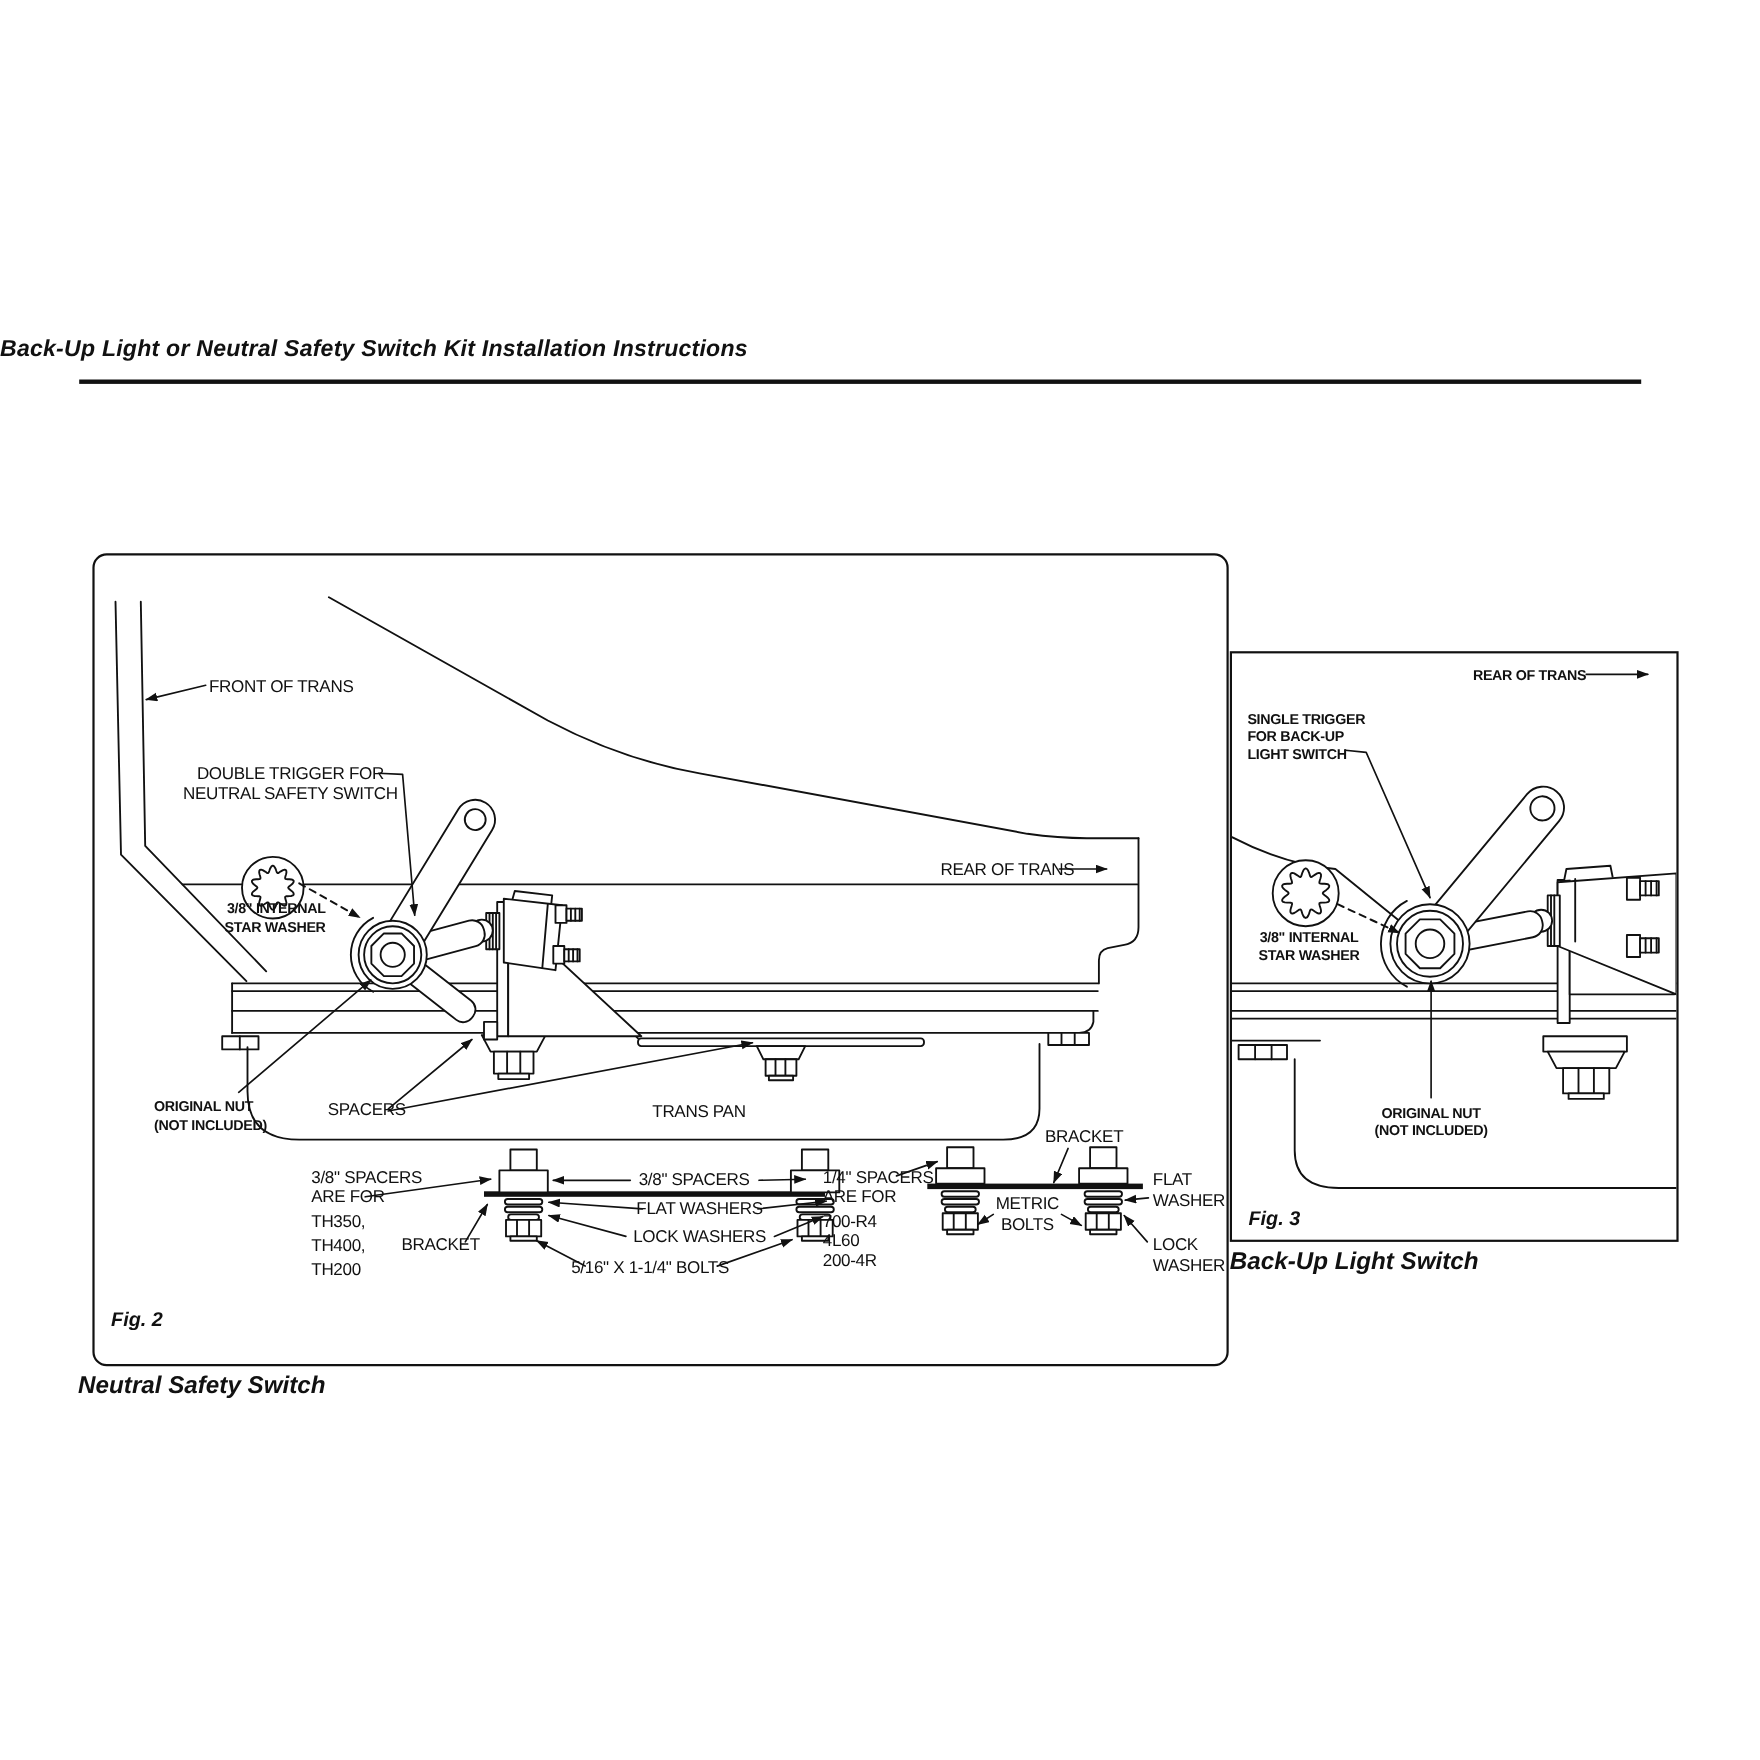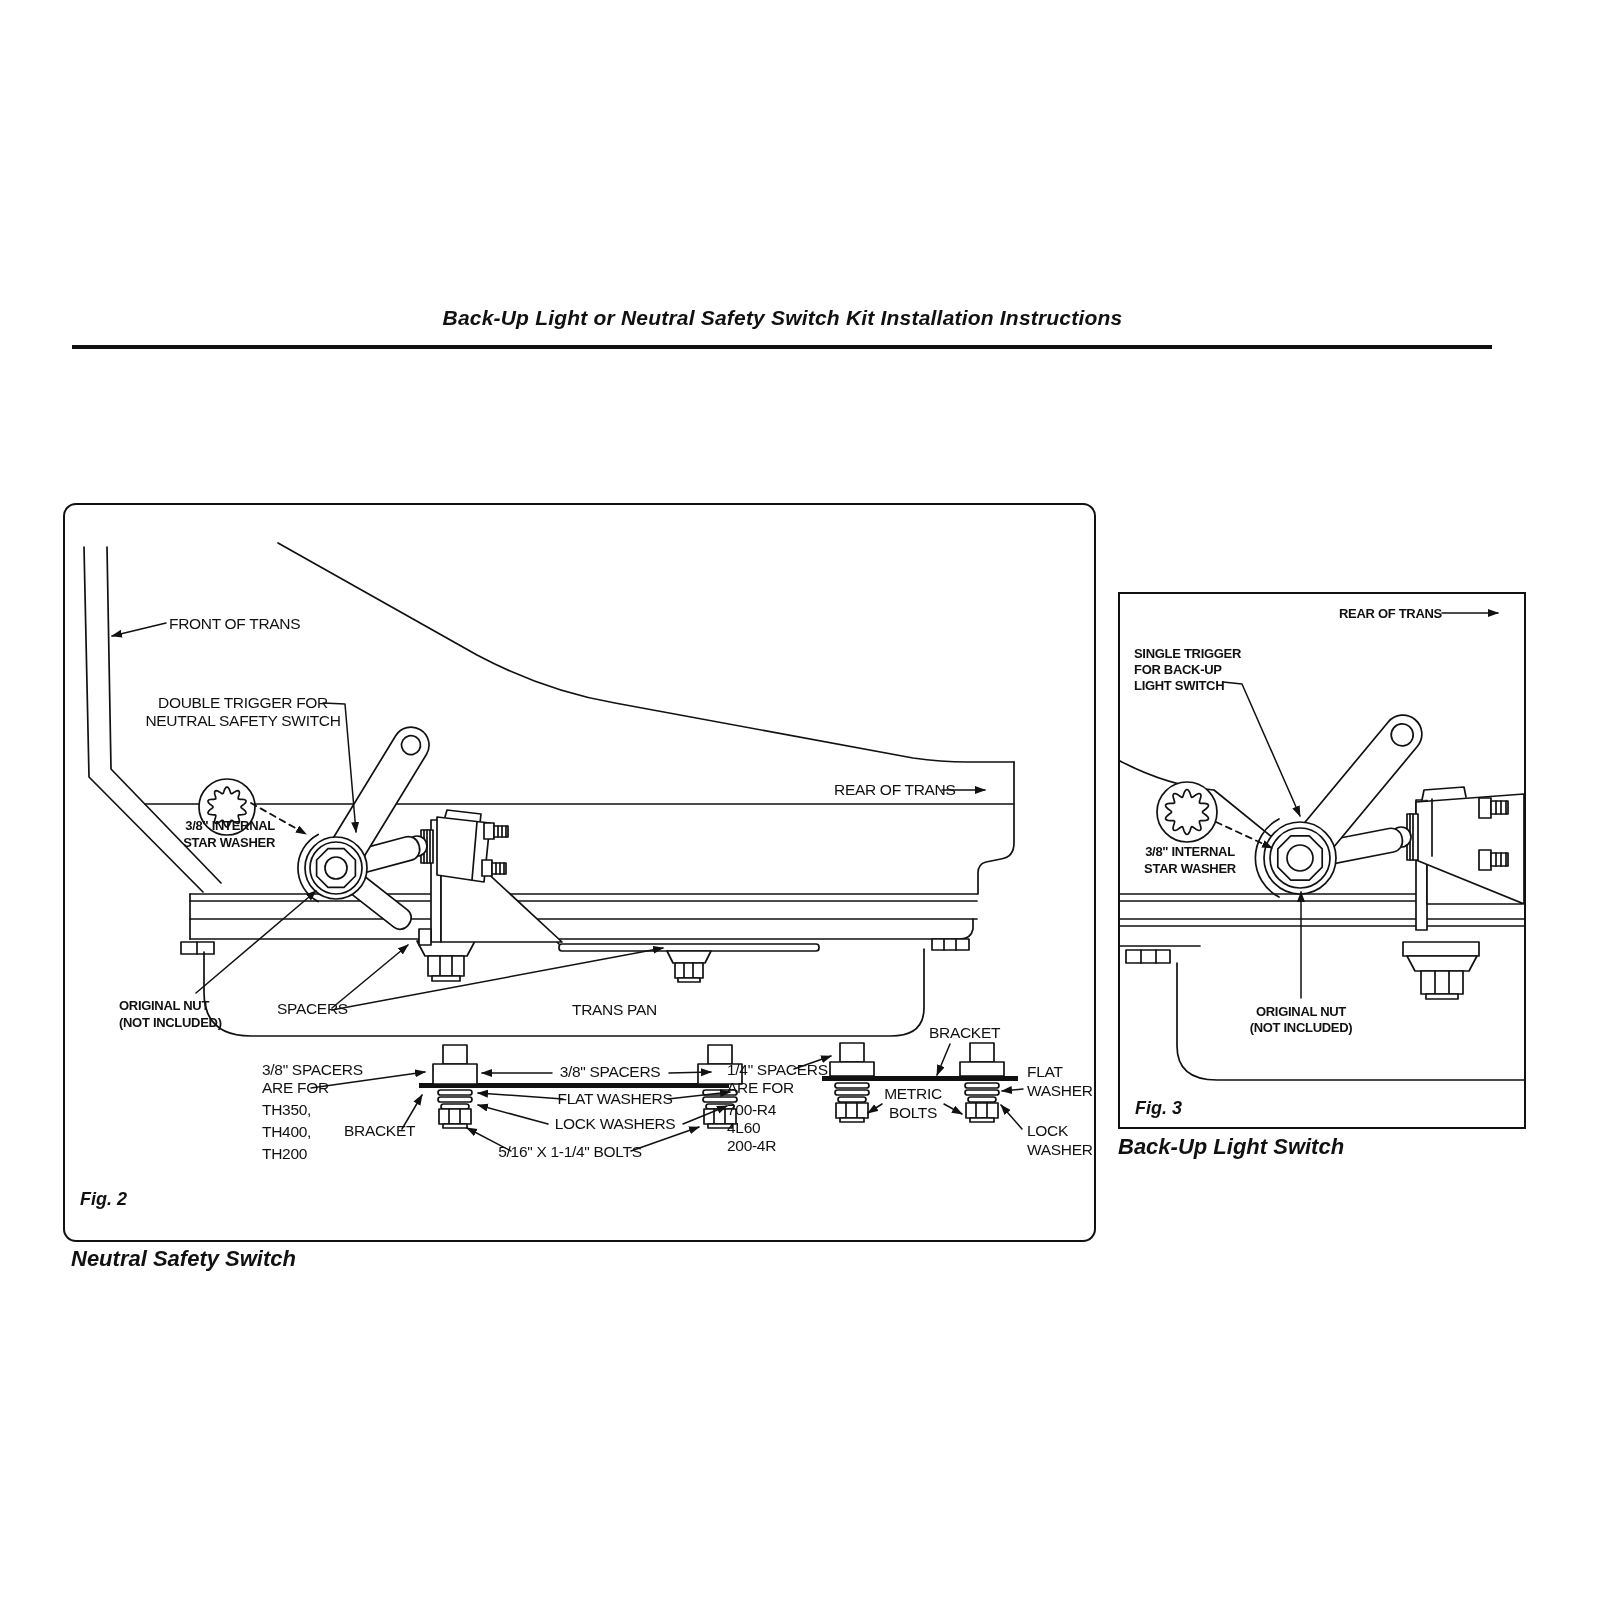--- a/index.html
+++ b/index.html
@@ -1,22 +1,22 @@
 <!DOCTYPE html>
 <html><head>
 <meta charset="utf-8">
 <style>
   html,body{margin:0;padding:0;background:#ffffff;}
   #page{position:relative;width:1600px;height:1600px;background:#ffffff;overflow:hidden;
         font-family:"Liberation Sans",sans-serif;color:#111;}
-  .hdr{position:absolute;left:0;top:306px;width:1565px;text-align:center;
+  .hdr{position:absolute;left:0;top:306px;width:1565px;
        font-size:21px;font-weight:bold;font-style:italic;letter-spacing:.2px;}
   .rule{position:absolute;left:72px;top:345px;width:1420px;height:4px;background:#111;}
   .figbox{position:absolute;border:2.5px solid #111;background:#fff;}
-  #fig2box{left:63px;top:503px;width:1029px;height:735px;border-radius:13px;}
+  #fig2box{left:84px;top:503px;width:1029px;height:735px;border-radius:13px;}
   #fig3box{left:1118px;top:592px;width:404px;height:533px;}
   .cap{position:absolute;font-size:22px;font-weight:bold;font-style:italic;}
   #cap2{left:71px;top:1246px;width:1029px;}
   #cap3{left:1118px;top:1134px;width:404px;}
   svg{display:block;}
   svg path,svg rect,svg circle,svg polygon,svg line,svg polyline{
       stroke:#111;stroke-width:1.7;fill:none;stroke-linejoin:round;stroke-linecap:round;}
   svg .wf{fill:#ffffff;}
   svg .bar{fill:#111;stroke:none;}
   svg .ldr{stroke-width:1.5;}

